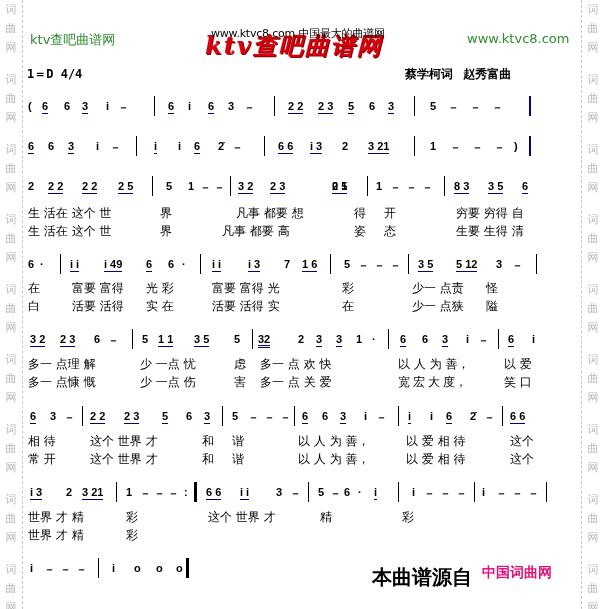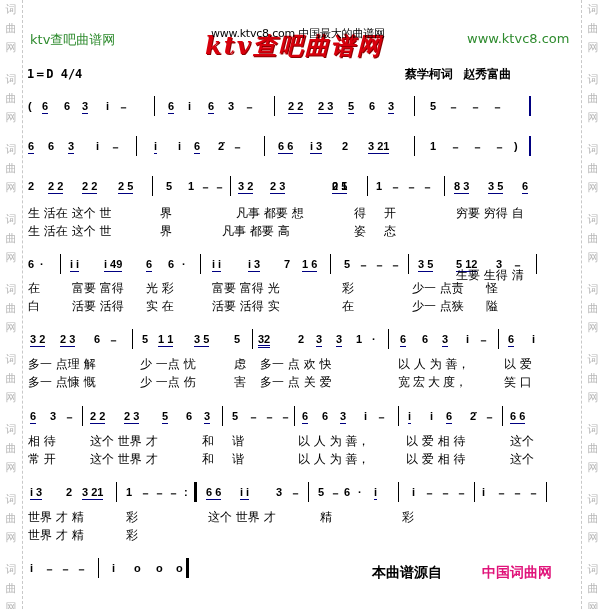--- a/index.html
+++ b/index.html
@@ -52,21 +52,21 @@
   .bar { position: absolute; top: -4px; width: 1px; height: 20px; background: #000; }
   .bar.blue { background: #000080; width: 2px; }
   .bar.thick { width: 3px; }
   .lyric-row {
     position: absolute; left: 28px; font-family: "DejaVu Serif", serif; font-size: 12px;
     white-space: pre; letter-spacing: 0;
   }
   .lyr { position: absolute; top: 0; }
 
   .source-label {
-    position: absolute; left: 372px; top: 564px; font-size: 14px; font-weight: bold; color: #000;
+    position: absolute; left: 372px; top: 564px; font-size: 20px; font-weight: bold; color: #000;
   }
   .source-site {
     position: absolute; left: 482px; top: 564px; font-size: 14px; font-weight: bold; color: #e0147a;
   }
 </style>
 </head>
 <body>
 
 <div class="side-strip left" id="wm-left">
     <div class="wm-group">
@@ -369,21 +369,21 @@
       <span class="tok" style="left: 34px;">－</span>
       <span class="tok" style="left: 50px;">－</span>
       <div class="bar" style="left: 72px;"></div>
       <span class="tok" style="left: 86px;">i</span>
       <span class="tok" style="left: 108px;">o</span>
       <span class="tok" style="left: 130px;">o</span>
       <span class="tok" style="left: 150px;">o</span>
       <div class="bar thick" style="left: 160px;"></div>
     </div>
     <div class="lyric-row" style="top: 205px; width: 540px; height: 16px;"><span class="lyr" style="left: 0px;">生 活在 这个 世</span><span class="lyr" style="left: 132px;">界</span><span class="lyr" style="left: 208px;">凡事 都要 想</span><span class="lyr" style="left: 326px;">得</span><span class="lyr" style="left: 356px;">开</span><span class="lyr" style="left: 428px;">穷要 穷得 自</span></div>
-    <div class="lyric-row" style="top: 223px; width: 540px; height: 16px;"><span class="lyr" style="left: 0px;">生 活在 这个 世</span><span class="lyr" style="left: 132px;">界</span><span class="lyr" style="left: 194px;">凡事 都要 高</span><span class="lyr" style="left: 326px;">姿</span><span class="lyr" style="left: 356px;">态</span><span class="lyr" style="left: 428px; margin-top: 44px;">生要 生得 清</span></div>
+    <div class="lyric-row" style="top: 223px; width: 540px; height: 16px;"><span class="lyr" style="left: 0px;">生 活在 这个 世</span><span class="lyr" style="left: 132px;">界</span><span class="lyr" style="left: 194px;">凡事 都要 高</span><span class="lyr" style="left: 326px;">姿</span><span class="lyr" style="left: 356px;">态</span><span class="lyr" style="left: 428px;">生要 生得 清</span></div>
     <div class="lyric-row" style="top: 280px; width: 540px; height: 16px;"><span class="lyr" style="left: 0px;">在</span><span class="lyr" style="left: 44px;">富要 富得</span><span class="lyr" style="left: 118px;">光 彩</span><span class="lyr" style="left: 184px;">富要 富得 光</span><span class="lyr" style="left: 314px;">彩</span><span class="lyr" style="left: 384px;">少一 点责</span><span class="lyr" style="left: 458px;">怪</span></div>
     <div class="lyric-row" style="top: 298px; width: 540px; height: 16px;"><span class="lyr" style="left: 0px;">白</span><span class="lyr" style="left: 44px;">活要 活得</span><span class="lyr" style="left: 118px;">实 在</span><span class="lyr" style="left: 184px;">活要 活得 实</span><span class="lyr" style="left: 314px;">在</span><span class="lyr" style="left: 384px;">少一 点狭</span><span class="lyr" style="left: 458px;">隘</span></div>
     <div class="lyric-row" style="top: 356px; width: 540px; height: 16px;"><span class="lyr" style="left: 0px;">多一 点理 解</span><span class="lyr" style="left: 112px;">少 一点 忧</span><span class="lyr" style="left: 206px;">虑</span><span class="lyr" style="left: 232px;">多一 点 欢 快</span><span class="lyr" style="left: 370px;">以 人 为 善，</span><span class="lyr" style="left: 476px;">以 爱</span></div>
     <div class="lyric-row" style="top: 374px; width: 540px; height: 16px;"><span class="lyr" style="left: 0px;">多一 点慷 慨</span><span class="lyr" style="left: 112px;">少 一点 伤</span><span class="lyr" style="left: 206px;">害</span><span class="lyr" style="left: 232px;">多一 点 关 爱</span><span class="lyr" style="left: 370px; font-family: Liberation Serif, serif;">宽 宏 大 度，</span><span class="lyr" style="left: 476px;">笑 口</span></div>
     <div class="lyric-row" style="top: 433px; width: 540px; height: 16px;"><span class="lyr" style="left: 0px;">相 待</span><span class="lyr" style="left: 62px;">这个 世界 才</span><span class="lyr" style="left: 174px;">和</span><span class="lyr" style="left: 204px;">谐</span><span class="lyr" style="left: 270px;">以 人 为 善，</span><span class="lyr" style="left: 378px;">以 爱 相 待</span><span class="lyr" style="left: 482px;">这个</span></div>
     <div class="lyric-row" style="top: 451px; width: 540px; height: 16px;"><span class="lyr" style="left: 0px;">常 开</span><span class="lyr" style="left: 62px;">这个 世界 才</span><span class="lyr" style="left: 174px;">和</span><span class="lyr" style="left: 204px;">谐</span><span class="lyr" style="left: 270px;">以 人 为 善，</span><span class="lyr" style="left: 378px;">以 爱 相 待</span><span class="lyr" style="left: 482px;">这个</span></div>
     <div class="lyric-row" style="top: 509px; width: 540px; height: 16px;"><span class="lyr" style="left: 0px;">世界 才 精</span><span class="lyr" style="left: 98px;">彩</span><span class="lyr" style="left: 180px;">这个 世界 才</span><span class="lyr" style="left: 292px;">精</span><span class="lyr" style="left: 374px;">彩</span></div>
     <div class="lyric-row" style="top: 527px; width: 540px; height: 16px;"><span class="lyr" style="left: 0px;">世界 才 精</span><span class="lyr" style="left: 98px;">彩</span></div>
   </div>
 

